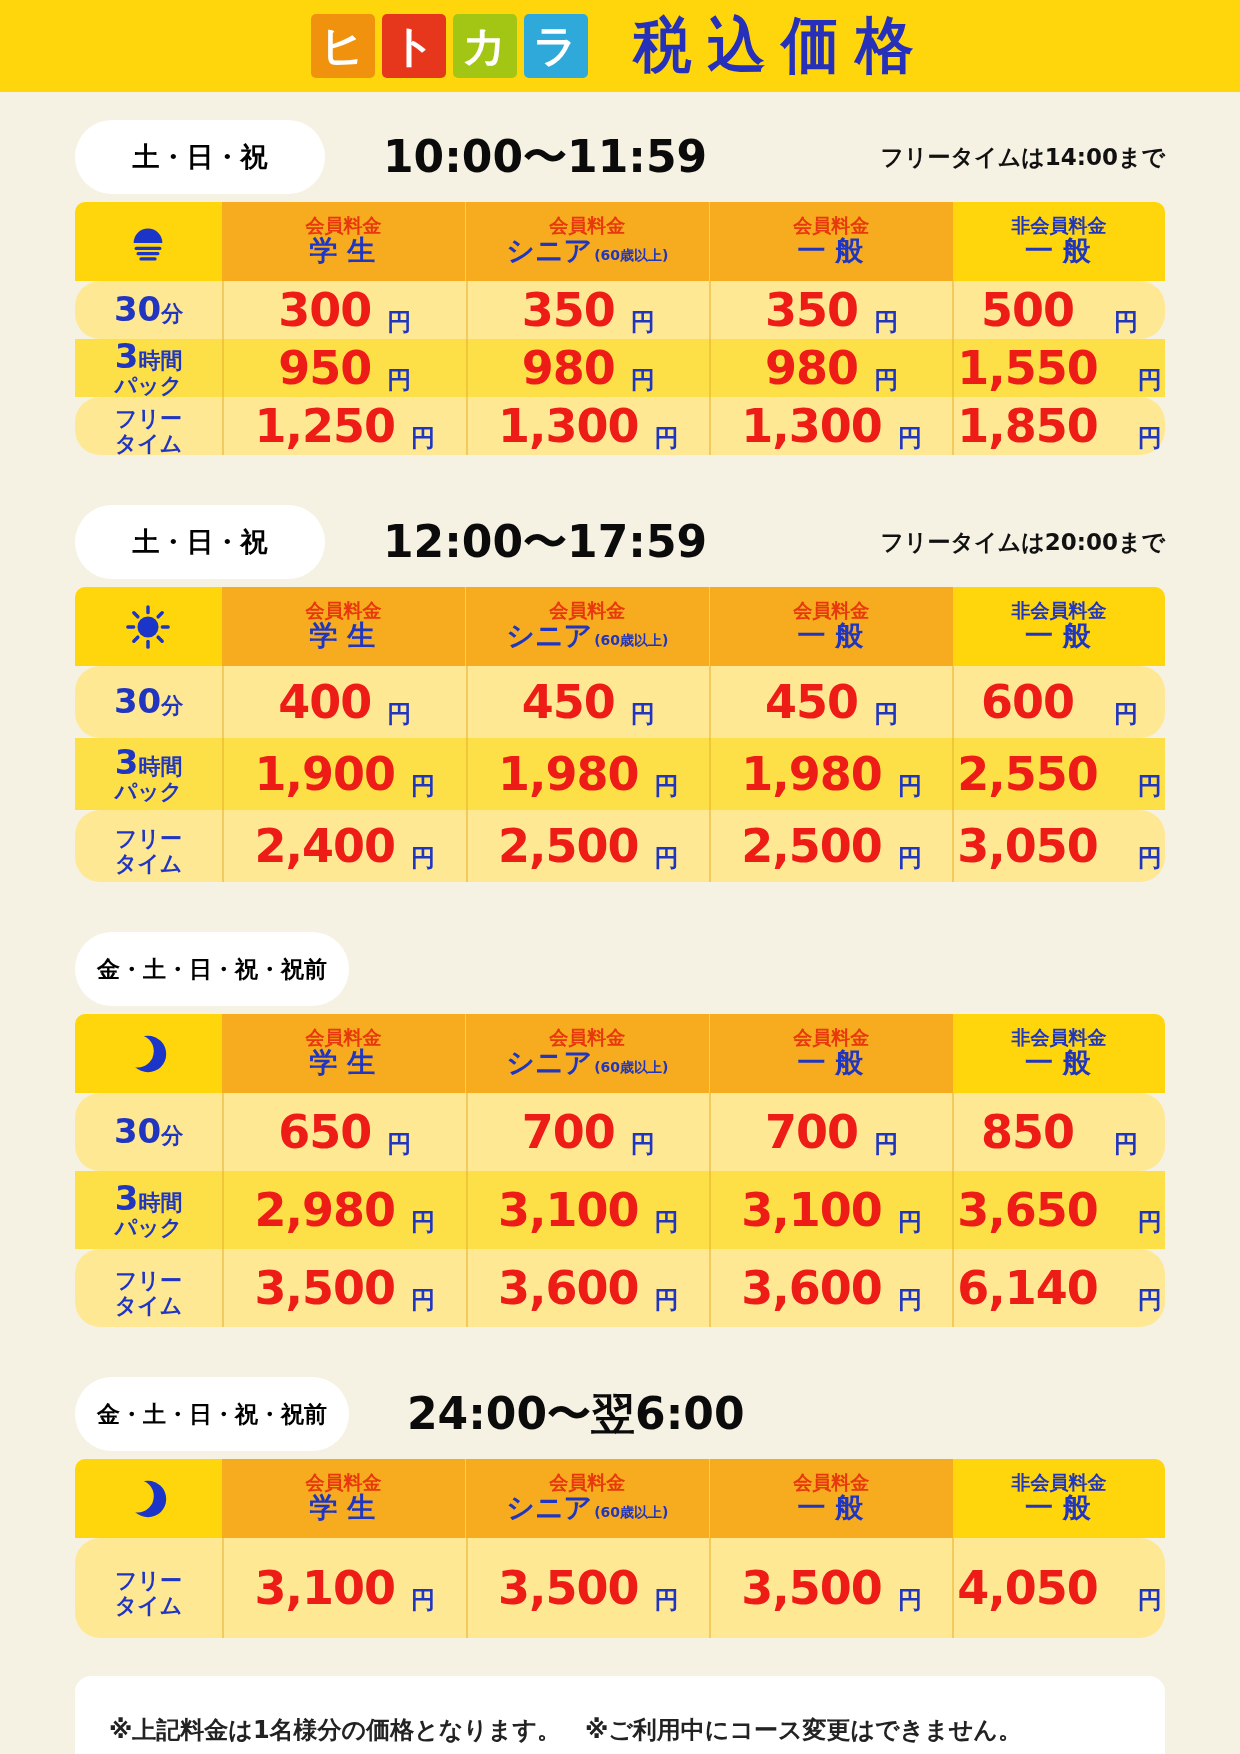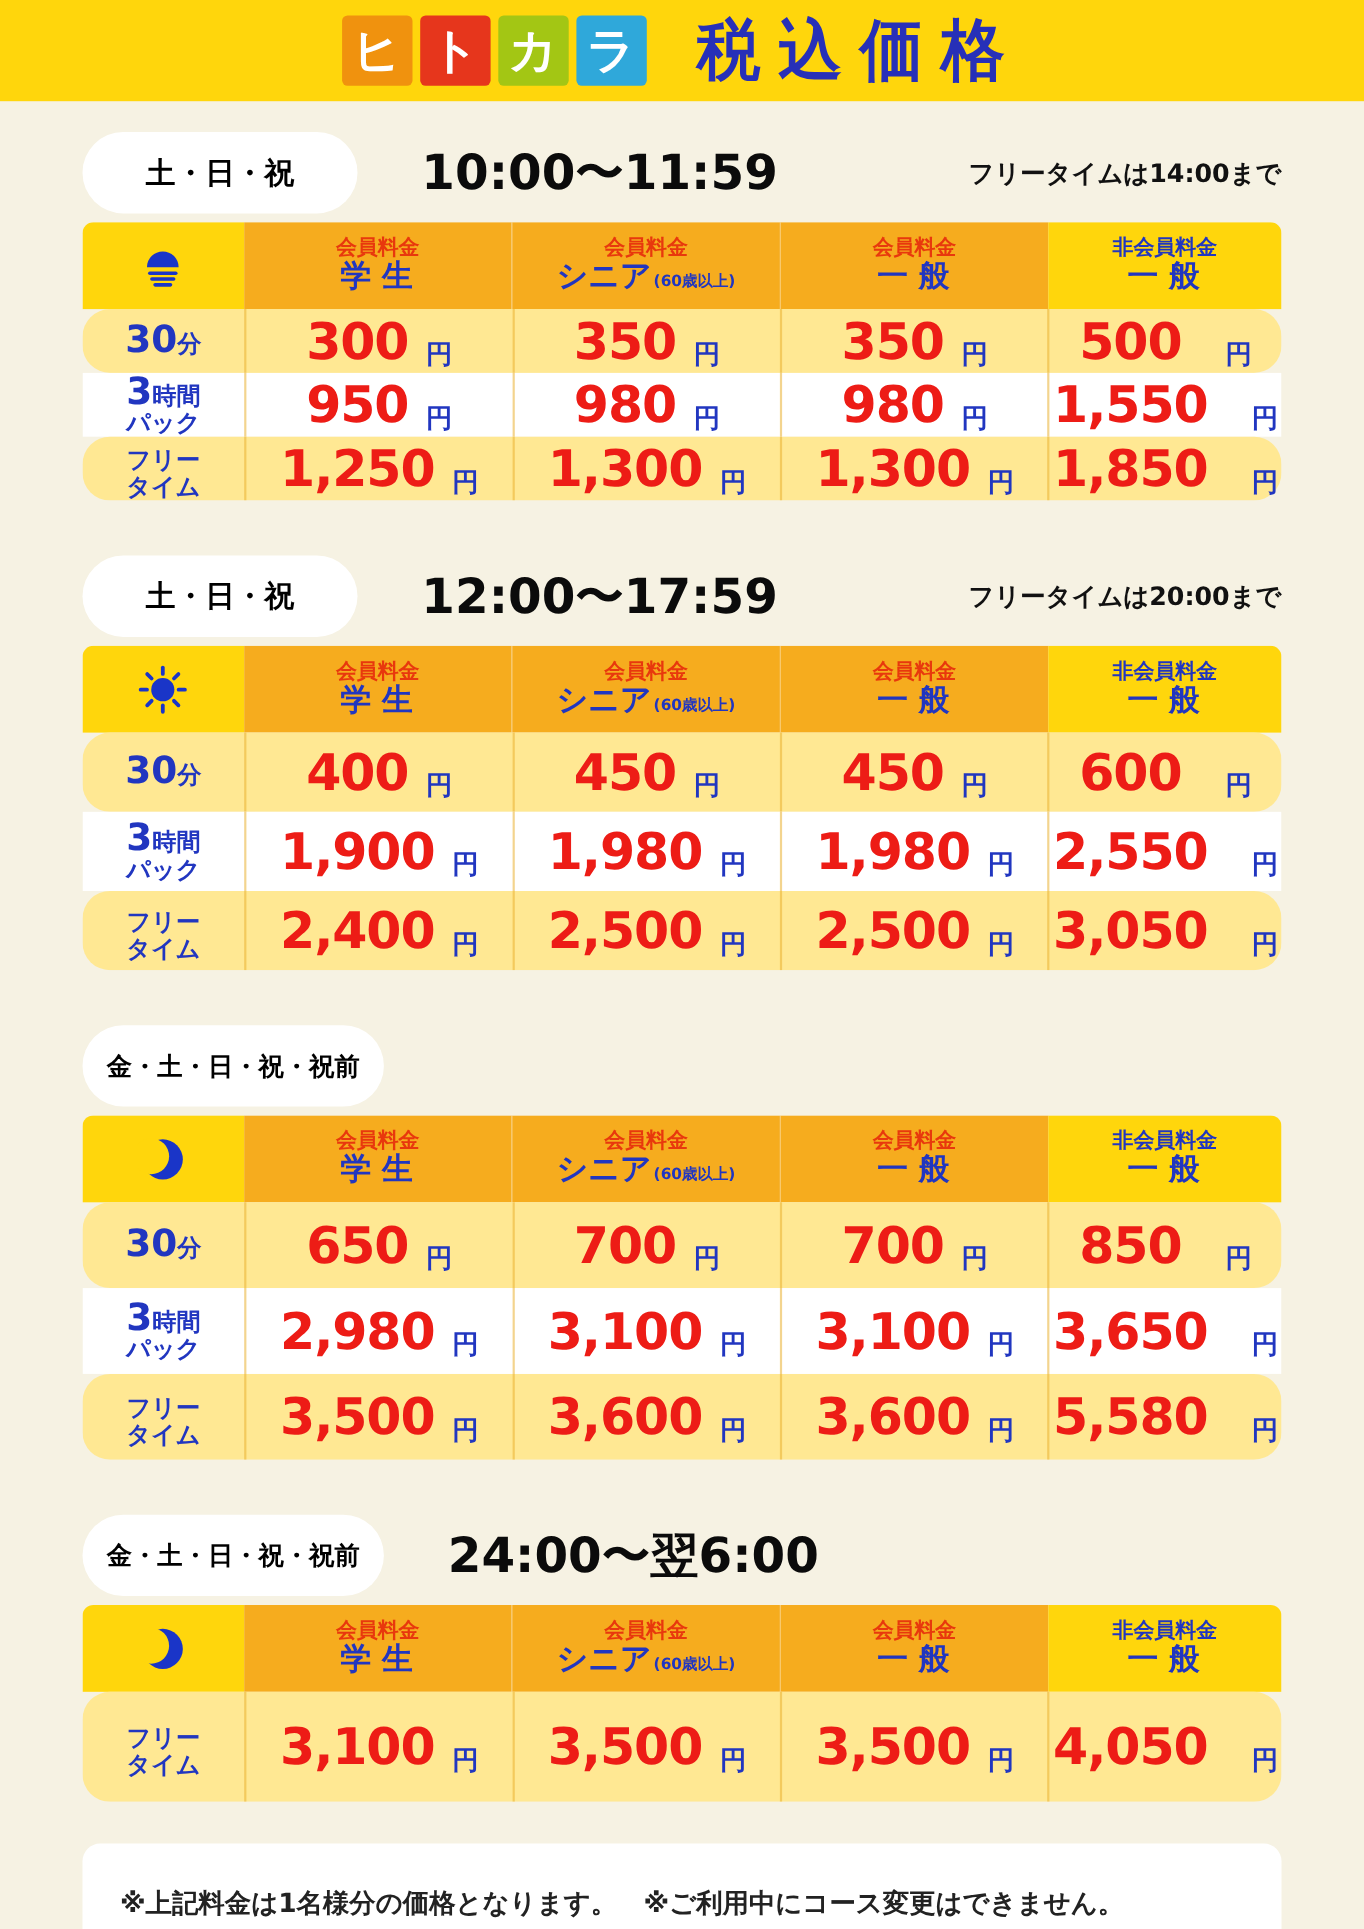--- a/index.html
+++ b/index.html
@@ -31,21 +31,21 @@
   .hcell{display:flex;flex-direction:column;align-items:center;justify-content:center;gap:1px;}
   .hcell.icon-cell{width:13.5%;background:#FFD60C;}
   .hcell.member{width:22.33%;background:#F6AC1E;}
   .hcell.member + .hcell.member{border-left:1px solid rgba(255,255,255,0.35);}
   .hcell.nonmember{width:19.5%;background:#FFD60C;}
   .hgroup{font-size:19px;font-weight:bold;color:#E8380D;line-height:1;}
   .hcell.nonmember .hgroup{color:#2136C0;}
   .hlabel{font-size:28px;font-weight:bold;color:#2136C0;line-height:1.1;display:flex;align-items:baseline;}
   .hsuffix{font-size:14px;font-weight:bold;margin-left:2px;}
   .trow{display:flex;}
-  .trow.a{background:#FFE893;border-radius:25px;} .trow.b{background:#ffffff;}
+  .trow.a{background:#FFE893;border-radius:25px;} .trow.b{background:#fde047;}
   .t1 .trow{height:58px;} .t2 .trow{height:72px;} .t3 .trow{height:78px;} .t4 .trow{height:100px;}
   .rlabel{width:13.5%;box-sizing:border-box;color:#2136C0;font-weight:bold;display:flex;flex-direction:column;
     align-items:center;justify-content:center;line-height:1.05;}
   .lb-big{font-size:34px;} .lb-mid{font-size:22px;} .lb-line{font-size:22px;}
   .pcell{width:22.33%;box-sizing:border-box;display:flex;align-items:center;justify-content:center;
     border-left:2px solid rgba(234,176,50,0.55);}
   .pcell.last{width:19.5%;gap:24px;}
   .price{font-size:46px;font-weight:bold;color:#ED1C16;letter-spacing:-1px;}
   .yen{font-size:24px;font-weight:bold;color:#2136C0;margin-left:16px;transform:translateY(12px);}
   .icon-svg{display:block;}
@@ -407,21 +407,21 @@
           </div>
         <div class="pcell">
             <span class="price">3,600</span>
             <span class="yen">円</span>
           </div>
         <div class="pcell">
             <span class="price">3,600</span>
             <span class="yen">円</span>
           </div>
         <div class="pcell last">
-            <span class="price">5,580</span>
+            <span class="price">6,140</span>
             <span class="yen">円</span>
           </div>
       </div>
     </div>
   </section>
 
   <section class="sec">
     <div class="sec-head">
       <div class="pill long">
           <span>金・土・日・祝・祝前</span>

